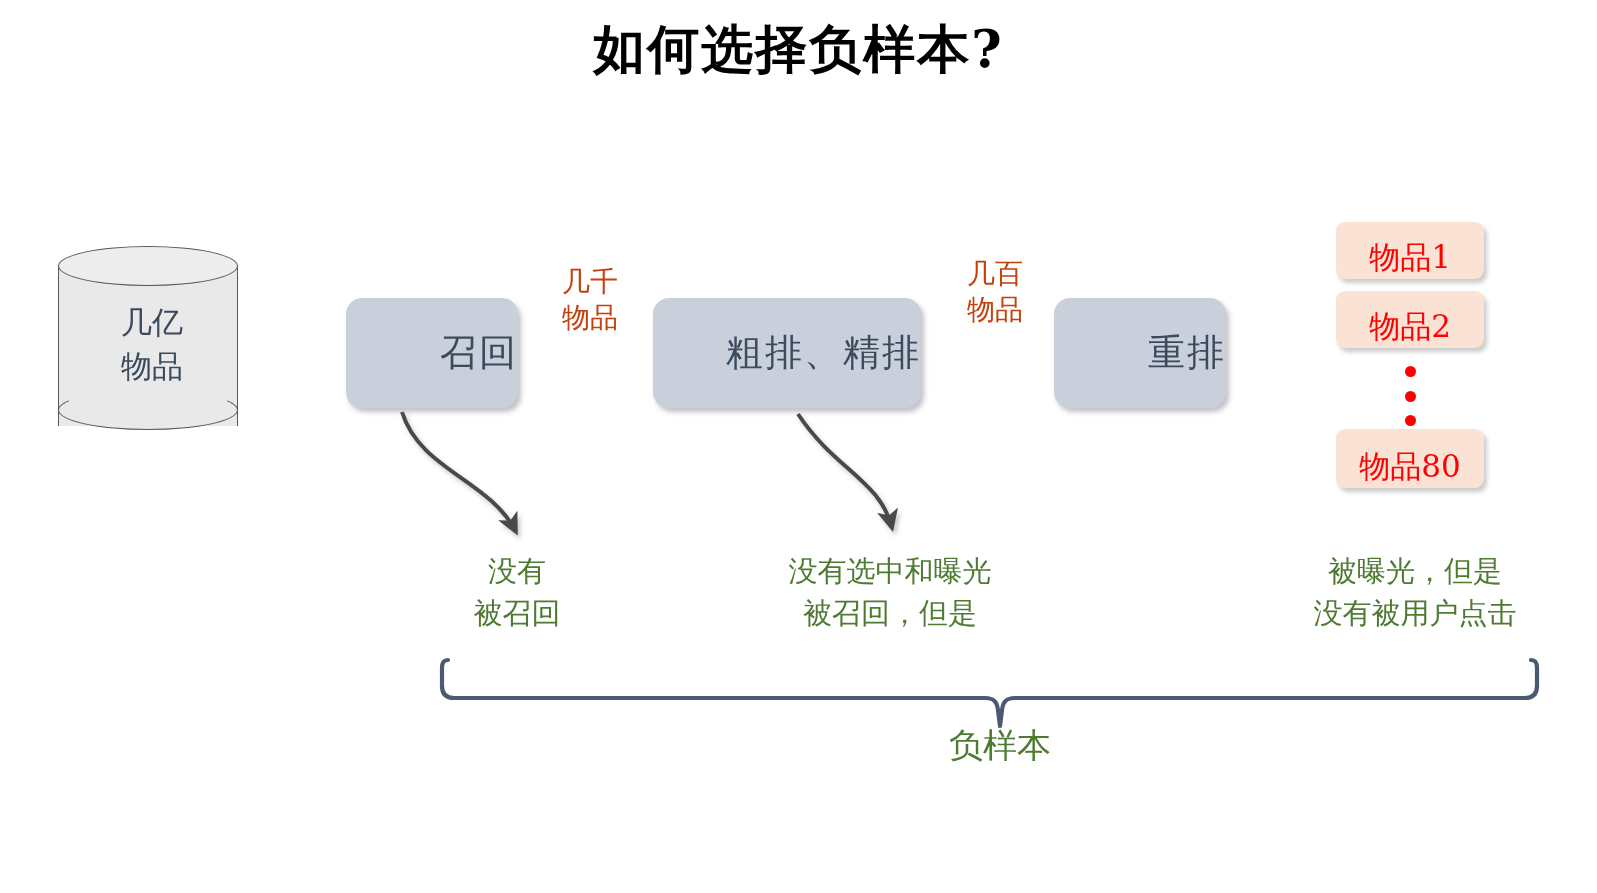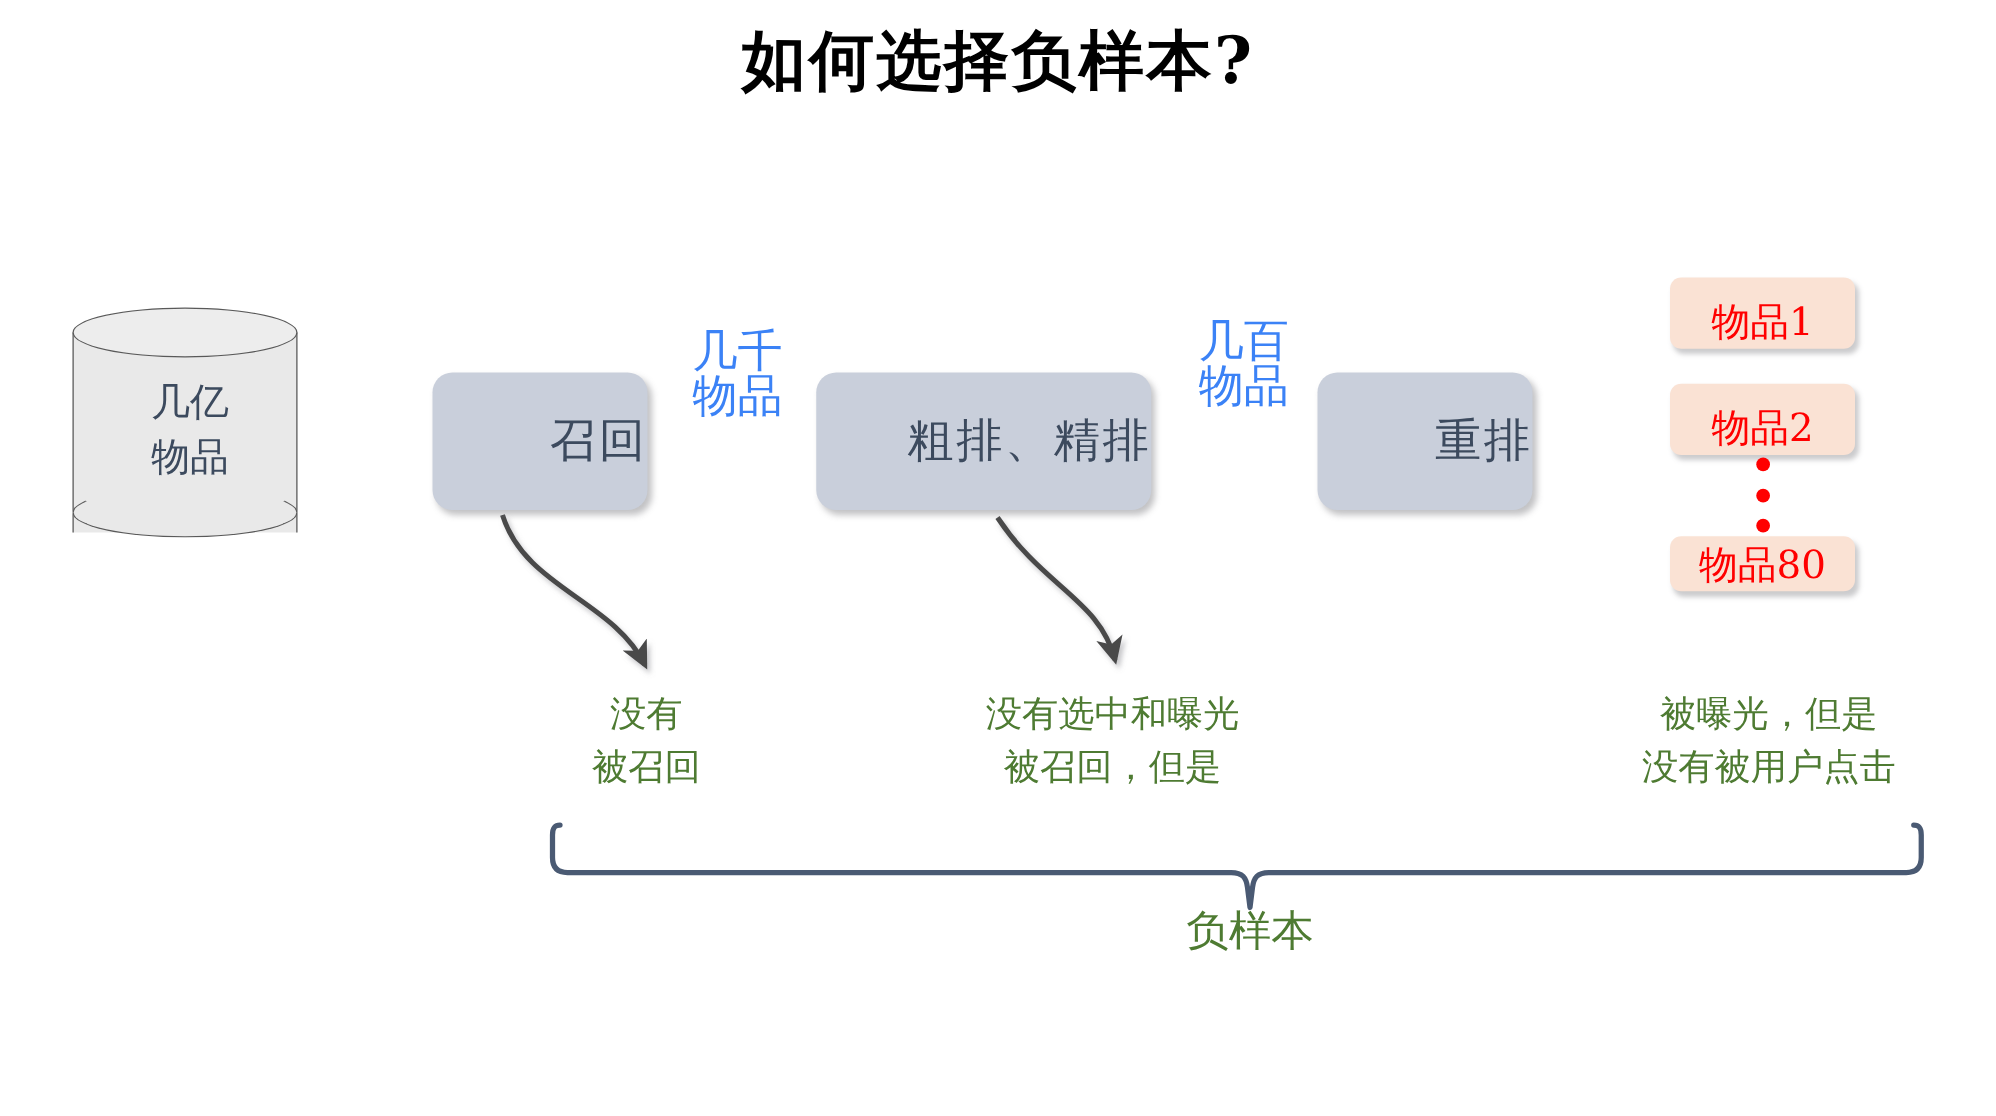--- a/index.html
+++ b/index.html
@@ -94,22 +94,22 @@
     letter-spacing: 2px;
     white-space: nowrap;
   }
   #stage-recall   { left: 346px;  top: 298px; width: 172px; height: 110px; }
   #stage-ranking  { left: 653px;  top: 298px; width: 268px; height: 110px; }
   #stage-rerank   { left: 1054px; top: 298px; width: 172px; height: 110px; }
 
   
   .flow-label {
     text-align: center;
-    color: #3b82f6;
-    font-size: 36px;
+    color: #c2410c;
+    font-size: 28px;
     line-height: 36px;
     font-family: "DejaVu Serif", "Liberation Serif", serif;
     white-space: nowrap;
   }
   #flow-label-1 { left: 520px; top: 264px; width: 140px; }
   #flow-label-2 { left: 925px; top: 256px; width: 140px; }
 
   
   .item-box {
     background: #fae2d4;
@@ -117,22 +117,22 @@
     box-shadow: 3px 4px 4px rgba(140,140,145,0.45);
     display: flex;
     align-items: flex-end;
     justify-content: center;
     color: #ff0000;
     font-size: 31px;
     font-family: "DejaVu Serif", "Liberation Serif", serif;
     white-space: nowrap;
   }
   #item-1  { left: 1336px; top: 222px; width: 148px; height: 57px; }
-  #item-2  { left: 1336px; top: 291px; width: 148px; height: 57px; margin-top: 16px; }
-  #item-80 { left: 1336px; top: 429px; width: 148px; height: 44px; }
+  #item-2  { left: 1336px; top: 291px; width: 148px; height: 57px; }
+  #item-80 { left: 1336px; top: 429px; width: 148px; height: 59px; }
 
   .ell-dot {
     width: 11px; height: 11px;
     border-radius: 50%;
     background: #ff0000;
   }
   #item-ellipsis {
     left: 1395px; top: 366px;
     width: 30px; height: 60px;
     display: flex;

